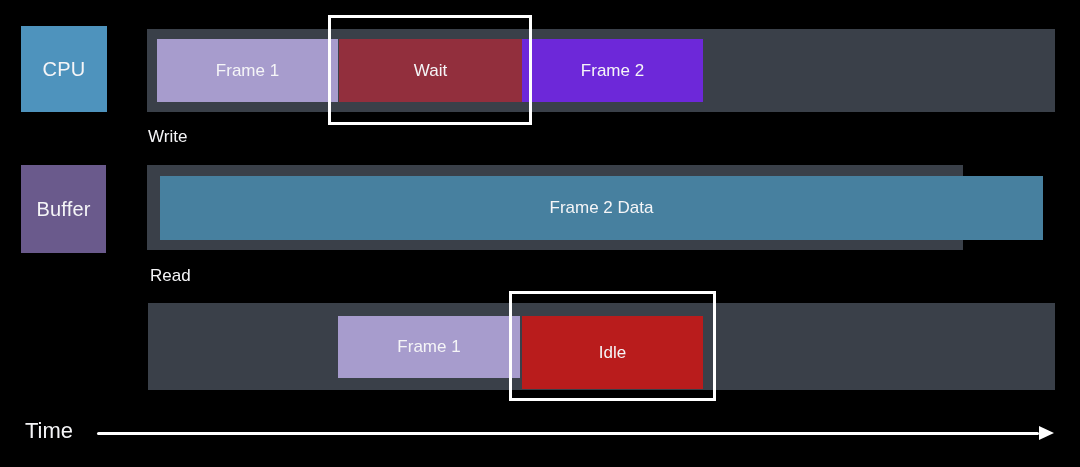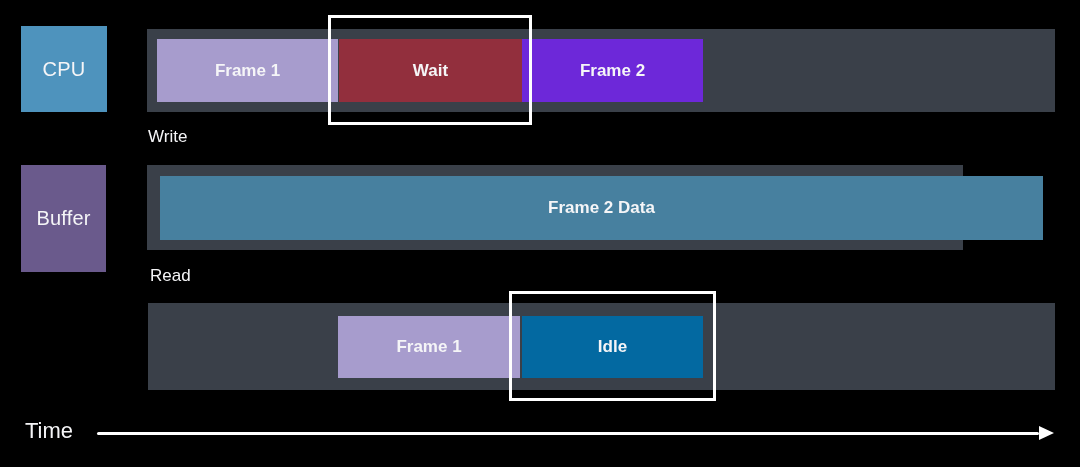--- a/index.html
+++ b/index.html
@@ -17,21 +17,21 @@
     -webkit-font-smoothing: antialiased;
   }
   .abs { position: absolute; }
   .label-box {
     display: flex;
     align-items: center;
     justify-content: center;
     font-size: 20px;
     letter-spacing: 0.2px;
   }
-  .track { position: absolute; font-weight: bold; }
+  .track { position: absolute; }
   .segment {
     position: absolute;
     display: flex;
     align-items: center;
     justify-content: center;
     font-size: 17px;
   }
   .annotation {
     position: absolute;
     font-size: 17px;
@@ -77,36 +77,36 @@
       <span>Wait</span>
     </div>
     <div class="segment" style="left: 375px; top: 10px; width: 181px; height: 63px; background-color: #6d28d9;">
       <span>Frame 2</span>
     </div>
   </div>
   <div class="highlight-box" style="left: 328px; top: 15px; width: 204px; height: 110px; border-color: rgb(255, 255, 255);"></div>
 
   <div class="annotation" style="left:148px; top:127px;">Write</div>
 
-  <div class="abs label-box" style="left: 21px; top: 165px; width: 85px; height: 107px; background-color: rgb(106, 90, 140);">
+  <div class="abs label-box" style="left: 21px; top: 165px; width: 85px; height: 88px; background-color: rgb(106, 90, 140);">
     <span>Buffer</span>
   </div>
   <div class="track" style="left: 147px; top: 165px; width: 816px; height: 85px; background-color: rgb(58, 64, 73);">
     <div class="segment" style="left: 13px; top: 11px; width: 883px; height: 64px; background-color: rgb(71, 128, 159);">
       <span>Frame 2 Data</span>
     </div>
   </div>
 
   <div class="annotation" style="left:150px; top:266px;">Read</div>
 
   <div class="track" style="left: 148px; top: 303px; width: 907px; height: 87px; background-color: rgb(58, 64, 73);">
     <div class="segment" style="left: 190px; top: 13px; width: 182px; height: 62px; background-color: rgb(167, 156, 205);">
       <span>Frame 1</span>
     </div>
-    <div class="segment" style="left: 374px; top: 13px; width: 181px; height: 62px; background-color: #0369a1;">
+    <div class="segment" style="left: 374px; top: 13px; width: 181px; height: 73px; background-color: #b91c1c;">
       <span>Idle</span>
     </div>
   </div>
   <div class="highlight-box" style="left: 509px; top: 291px; width: 207px; height: 110px; border-color: rgb(255, 255, 255);"></div>
 
   <div class="time-label" style="left:25px; top:418px;">Time</div>
   <div class="arrow-line" style="left: 97px; top: 432px; width: 942px; background-color: rgb(255, 255, 255);"></div>
   <div class="arrow-head" style="left: 1039px; top: 426px; border-left-color: rgb(255, 255, 255);"></div>
 
 </div>

